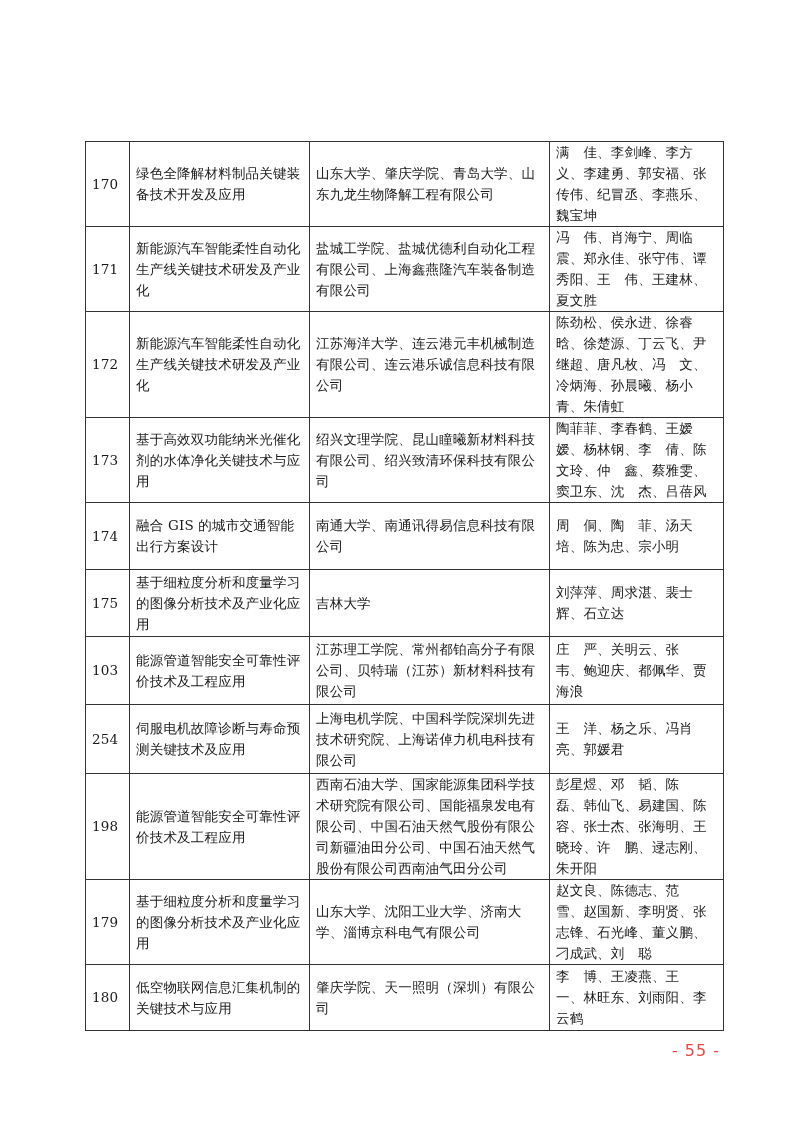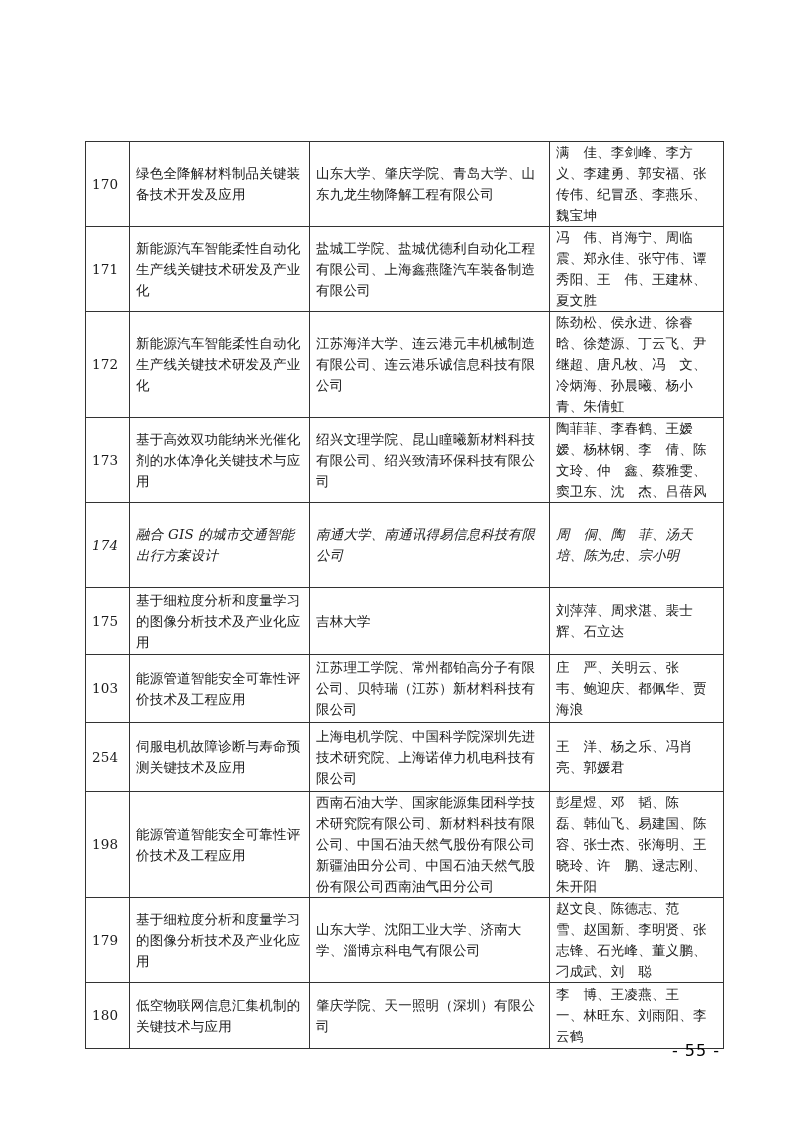--- a/index.html
+++ b/index.html
@@ -49,21 +49,21 @@
     margin-left: 12px;
   }
   .page-number {
     position: absolute;
     top: 1041px;
     left: 620px;
     width: 100px;
     text-align: right;
     font-family: "DejaVu Sans", "Liberation Sans", sans-serif;
     font-size: 16px;
-    color: #000000;
+    color: #ef4444;
     letter-spacing: 1px;
   }
 </style>
 </head>
 <body>
 
 <div class="page">
   <table class="awards">
     <colgroup>
       <col style="width:44px">
@@ -90,21 +90,21 @@
           <td class="col-project">新能源汽车智能柔性自动化生产线关键技术研发及产业化</td>
           <td class="col-units">江苏海洋大学、连云港元丰机械制造有限公司、连云港乐诚信息科技有限公司</td>
           <td class="col-names">陈劲松、侯永进、徐睿晗、徐楚源、丁云飞、尹继超、唐凡枚、冯　文、冷炳海、孙晨曦、杨小青、朱倩虹</td>
         </tr>
         <tr style="height: 85px;">
           <td class="col-no">173</td>
           <td class="col-project">基于高效双功能纳米光催化剂的水体净化关键技术与应用</td>
           <td class="col-units">绍兴文理学院、昆山瞳曦新材料科技有限公司、绍兴致清环保科技有限公司</td>
           <td class="col-names">陶菲菲、李春鹤、王嫒嫒、杨林钢、李　倩、陈文玲、仲　鑫、蔡雅雯、窦卫东、沈　杰、吕蓓风</td>
         </tr>
-        <tr style="height: 85px; font-style: italic;">
+        <tr style="height: 67px;">
           <td class="col-no">174</td>
           <td class="col-project">融合 GIS 的城市交通智能出行方案设计</td>
           <td class="col-units">南通大学、南通讯得易信息科技有限公司</td>
           <td class="col-names">周　侗、陶　菲、汤天培、陈为忠、宗小明</td>
         </tr>
         <tr style="height: 67px;">
           <td class="col-no">175</td>
           <td class="col-project">基于细粒度分析和度量学习的图像分析技术及产业化应用</td>
           <td class="col-units">吉林大学</td>
           <td class="col-names">刘萍萍、周求湛、裴士辉、石立达</td>
@@ -117,21 +117,21 @@
         </tr>
         <tr style="height: 69px;">
           <td class="col-no">254</td>
           <td class="col-project">伺服电机故障诊断与寿命预测关键技术及应用</td>
           <td class="col-units">上海电机学院、中国科学院深圳先进技术研究院、上海诺倬力机电科技有限公司</td>
           <td class="col-names">王　洋、杨之乐、冯肖亮、郭媛君</td>
         </tr>
         <tr style="height: 106px;">
           <td class="col-no">198</td>
           <td class="col-project">能源管道智能安全可靠性评价技术及工程应用</td>
-          <td class="col-units">西南石油大学、国家能源集团科学技术研究院有限公司、新材料科技有限公司、中国石油天然气股份有限公司新疆油田分公司、中国石油天然气股份有限公司西南油气田分公司</td>
+          <td class="col-units">西南石油大学、国家能源集团科学技术研究院有限公司、国能福泉发电有限公司、中国石油天然气股份有限公司新疆油田分公司、中国石油天然气股份有限公司西南油气田分公司</td>
           <td class="col-names">彭星煜、邓　韬、陈　磊、韩仙飞、易建国、陈　容、张士杰、张海明、王晓玲、许　鹏、逯志刚、朱开阳</td>
         </tr>
         <tr style="height: 84px;">
           <td class="col-no">179</td>
           <td class="col-project">基于细粒度分析和度量学习的图像分析技术及产业化应用</td>
           <td class="col-units">山东大学、沈阳工业大学、济南大学、淄博京科电气有限公司</td>
           <td class="col-names">赵文良、陈德志、范　雪、赵国新、李明贤、张志锋、石光峰、董义鹏、刁成武、刘　聪</td>
         </tr>
         <tr style="height: 66px;">
           <td class="col-no">180</td>

